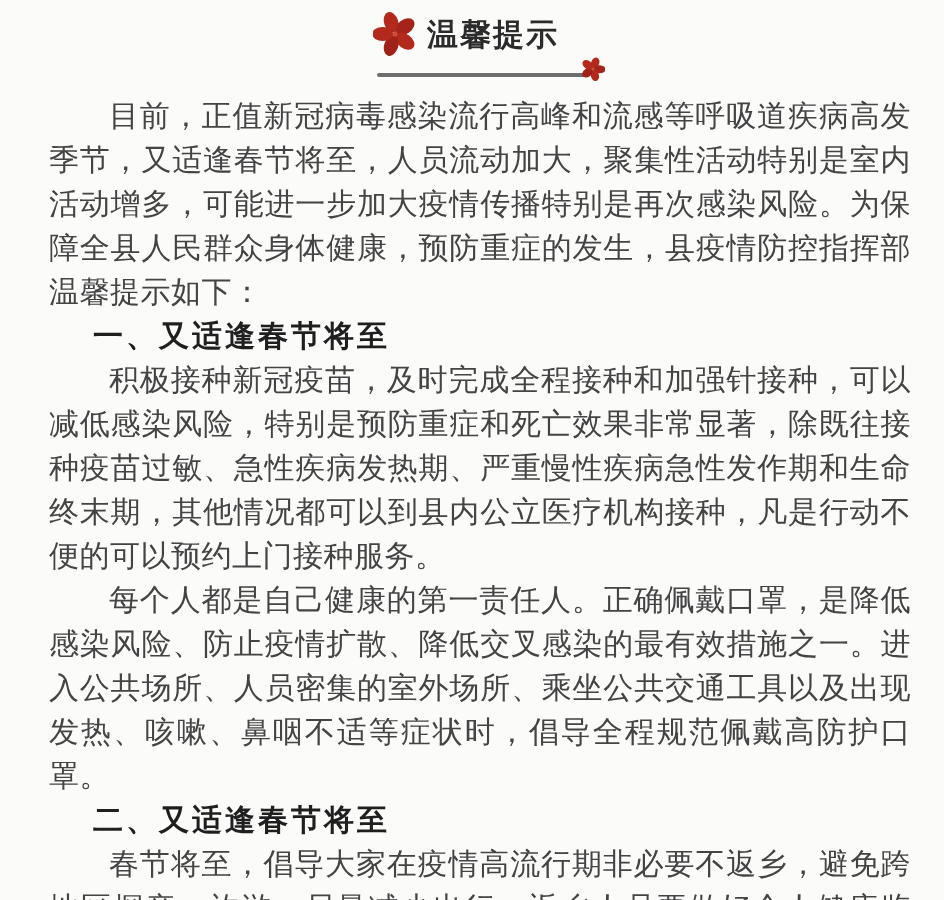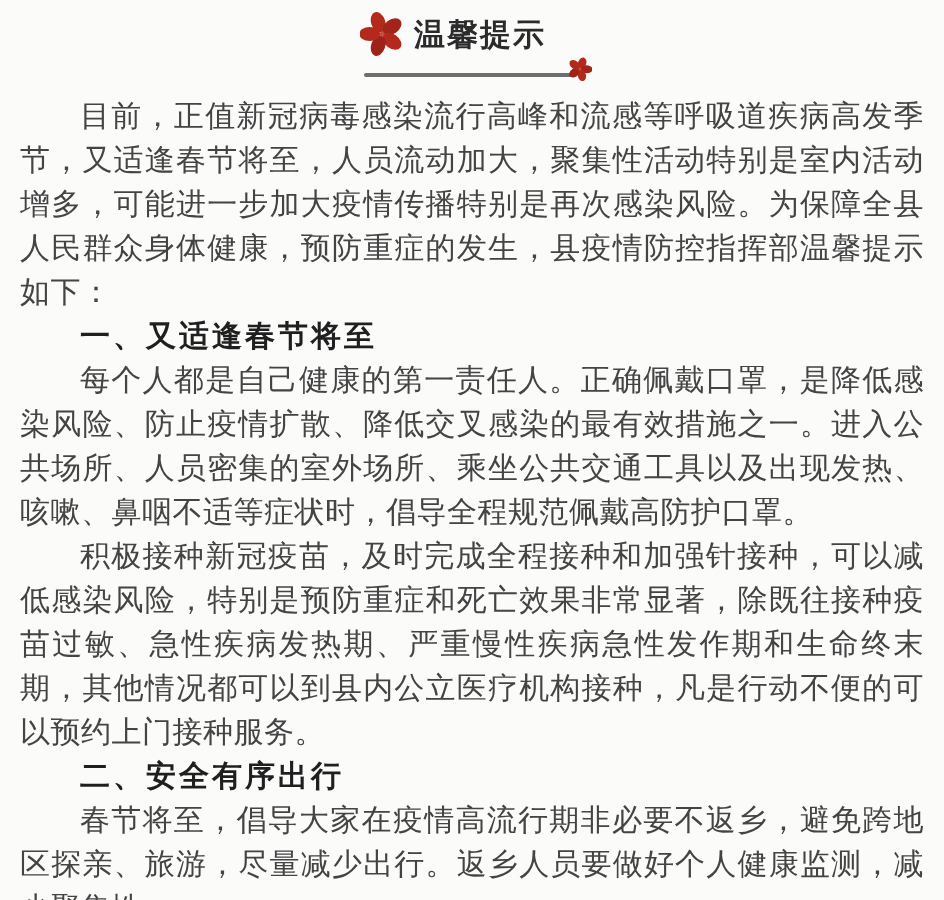--- a/index.html
+++ b/index.html
@@ -12,21 +12,21 @@
     background: #fbfbfa;
     font-family: "Liberation Sans", "DejaVu Sans", sans-serif;
     overflow: hidden;
   }
   .page {
     position: relative;
     width: 944px;
     height: 900px;
     background: #fbfbfa;
     box-sizing: border-box;
-    padding: 0 20px;
+    padding: 0 33px;
   }
 
   
   .header {
     position: relative;
     height: 92px;
     width: 100%;
   }
   .header-inner {
     position: absolute;
@@ -92,20 +92,21 @@
     margin: 0;
     text-align: justify;
     text-justify: inter-ideograph;
     letter-spacing: 0.5px;
     text-indent: 2em;
     font-family: "Liberation Sans", "DejaVu Sans", sans-serif;
   }
   .para {
     font-weight: normal;
     color: #444444;
+    margin-left: 16px;
   }
   .heading {
     font-weight: bold;
     color: #1f1f1f;
     letter-spacing: 3px;
   }
 </style>
 </head>
 <body>
 
@@ -148,23 +149,23 @@
 
     </div>
   </div>
 
   <div class="content">
 
     <p class="para">目前，正值新冠病毒感染流行高峰和流感等呼吸道疾病高发季节，又适逢春节将至，人员流动加大，聚集性活动特别是室内活动增多，可能进一步加大疫情传播特别是再次感染风险。为保障全县人民群众身体健康，预防重症的发生，县疫情防控指挥部温馨提示如下：</p>
 
     <p class="heading">一、又适逢春节将至</p>
 
+    <p class="para">积极接种新冠疫苗，及时完成全程接种和加强针接种，可以减低感染风险，特别是预防重症和死亡效果非常显著，除既往接种疫苗过敏、急性疾病发热期、严重慢性疾病急性发作期和生命终末期，其他情况都可以到县内公立医疗机构接种，凡是行动不便的可以预约上门接种服务。</p>
+
     <p class="para">每个人都是自己健康的第一责任人。正确佩戴口罩，是降低感染风险、防止疫情扩散、降低交叉感染的最有效措施之一。进入公共场所、人员密集的室外场所、乘坐公共交通工具以及出现发热、咳嗽、鼻咽不适等症状时，倡导全程规范佩戴高防护口罩。</p>
 
-    <p class="para">积极接种新冠疫苗，及时完成全程接种和加强针接种，可以减低感染风险，特别是预防重症和死亡效果非常显著，除既往接种疫苗过敏、急性疾病发热期、严重慢性疾病急性发作期和生命终末期，其他情况都可以到县内公立医疗机构接种，凡是行动不便的可以预约上门接种服务。</p>
-
-    <p class="heading">二、安全有序出行</p>
+    <p class="heading">二、又适逢春节将至</p>
 
     <p class="para">春节将至，倡导大家在疫情高流行期非必要不返乡，避免跨地区探亲、旅游，尽量减少出行。返乡人员要做好个人健康监测，减少聚集性</p>
 
   </div>
 
 </div>
 
 </body></html>

